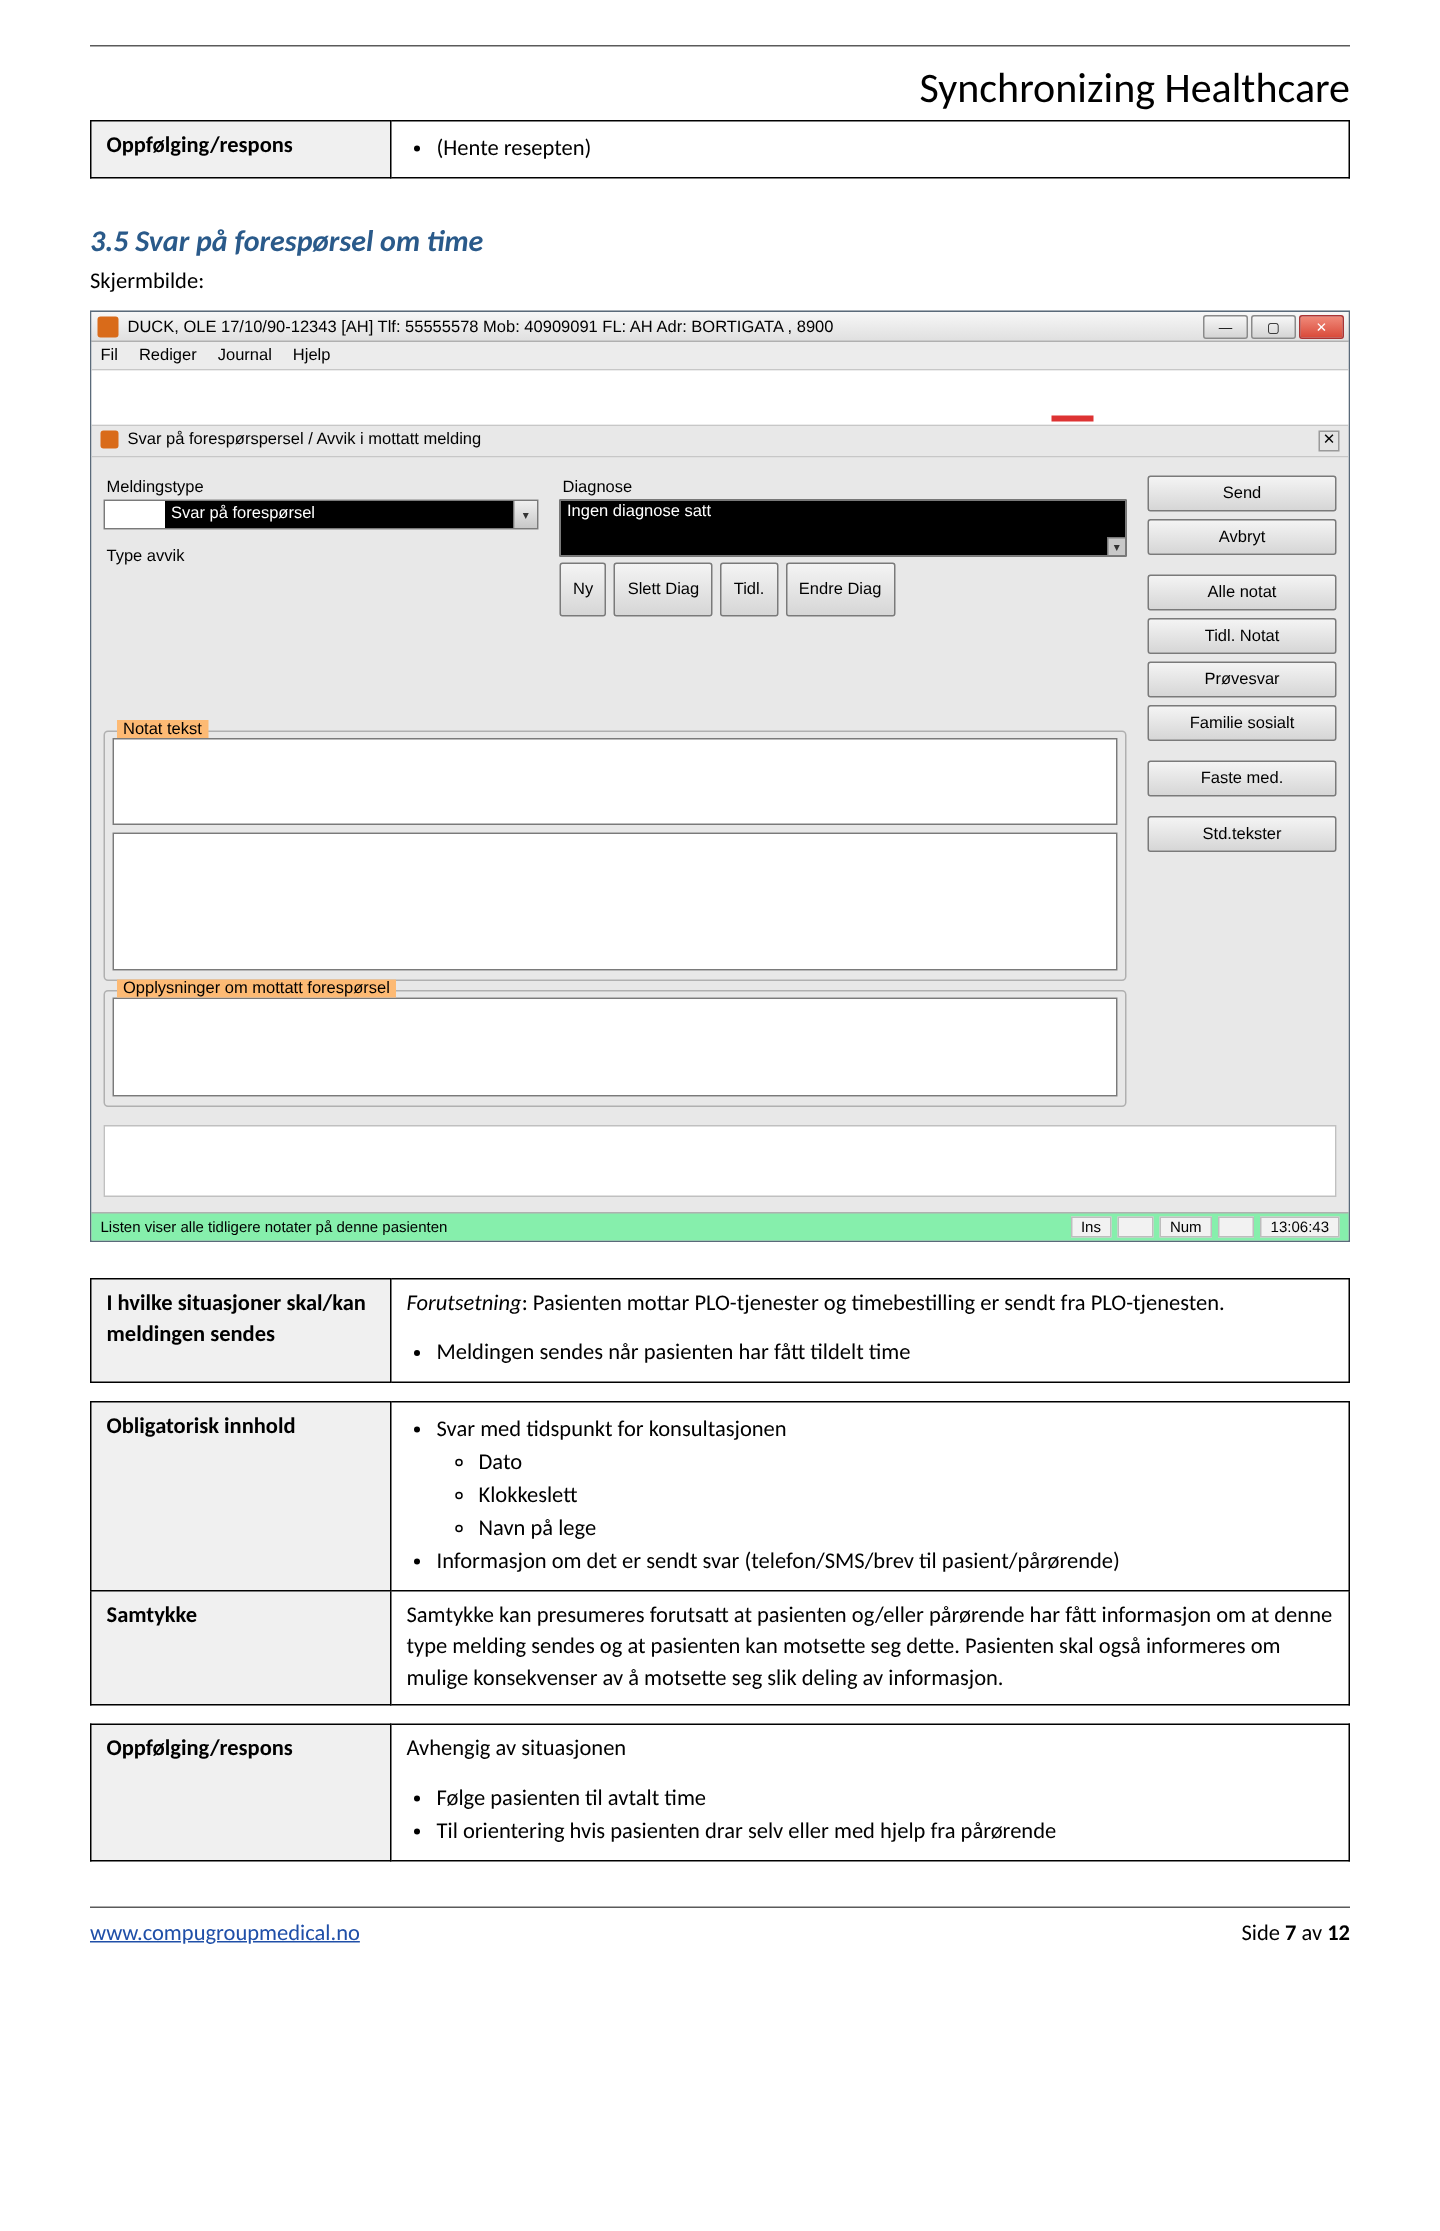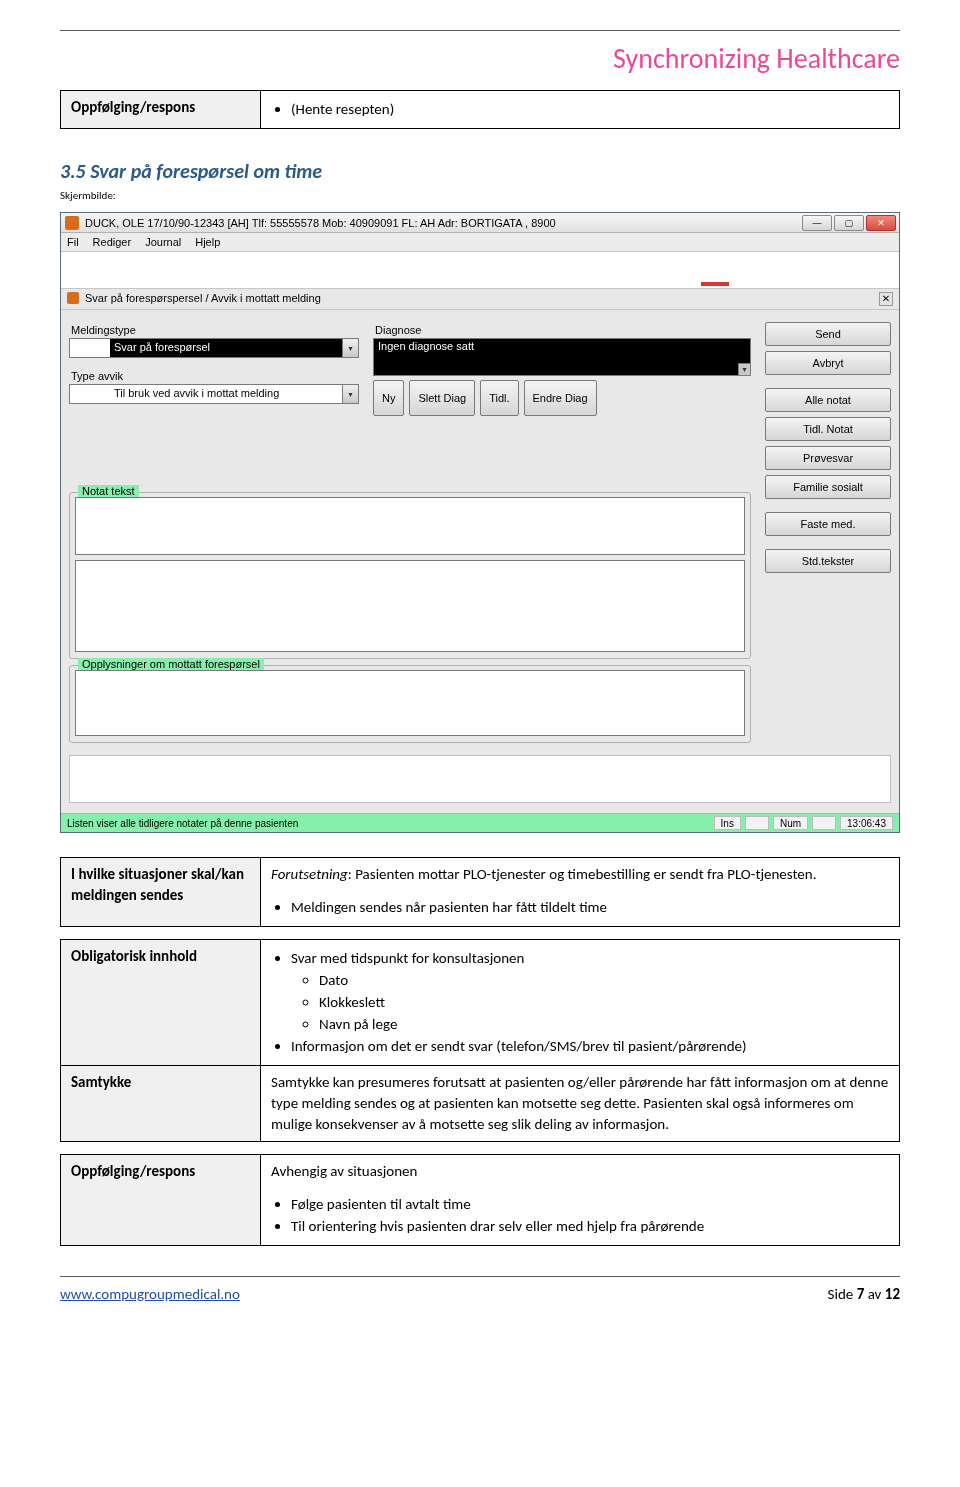--- a/index.html
+++ b/index.html
@@ -16,24 +16,24 @@
     margin: 0 auto;
     padding: 30px 60px 20px 60px;
     position: relative;
   }
   .header-line {
     border-top: 1px solid #5a5a5a;
     margin-bottom: 10px;
   }
   .header-title {
     text-align: right;
-    color: #ec4899;
+    color: #000000;
     font-size: 28px;
     font-weight: 400;
-    margin-bottom: 14px;
+    margin-bottom: 4px;
   }
   .table {
     width: 100%;
     border-collapse: collapse;
     margin-bottom: 20px;
   }
   .table td {
     border: 1px solid #000;
     padding: 6px 10px;
     vertical-align: top;
@@ -51,21 +51,21 @@
     height: 6px;
   }
   .section-heading {
     font-size: 20px;
     font-style: italic;
     font-weight: bold;
     color: #2a5a8a;
     margin: 30px 0 6px;
   }
   .caption {
-    font-size: 11px;
+    font-size: 15px;
     margin-bottom: 10px;
   }
   ul.bullet {
     list-style: disc;
     margin: 2px 0 2px 20px;
     padding: 0;
   }
   ul.bullet li { margin: 1px 0; }
   ul.circle {
     list-style: circle;
@@ -206,21 +206,21 @@
     border: 1px solid #b0b0b0;
     border-radius: 3px;
     margin-top: 6px;
     padding: 4px 5px 6px 5px;
     position: relative;
   }
   .fieldset .legend {
     position: absolute;
     top: -8px;
     left: 8px;
-    background: #86efac;
+    background: #fdba74;
     padding: 0 4px;
     font-size: 11px;
   }
   .textarea { height: 62px; }
   .textarea.med { height: 66px; }
   .diag-box {
     background: #000;
     color: #fff;
     height: 38px;
     border: 1px solid #7a7a7a;
@@ -321,24 +321,20 @@
       <div class="form-body">
 
         <div class="col-left">
           <div class="grp-lbl">Meldingstype</div>
           <div class="combo black">
             <div class="combo-text">Svar på forespørsel</div>
             <div class="combo-arrow"></div>
           </div>
           <div style="height:10px"></div>
           <div class="grp-lbl">Type avvik</div>
-          <div class="combo">
-            <div class="combo-text">Til bruk ved avvik i mottat melding</div>
-            <div class="combo-arrow"></div>
-          </div>
         </div>
 
         <div class="col-mid">
           <div class="grp-lbl">Diagnose</div>
           <div class="diag-box">
             <span>Ingen diagnose satt</span>
             <div class="tiny-arrow">▾</div>
           </div>
           <div class="btn-row">
             <div class="btn">Ny</div>

